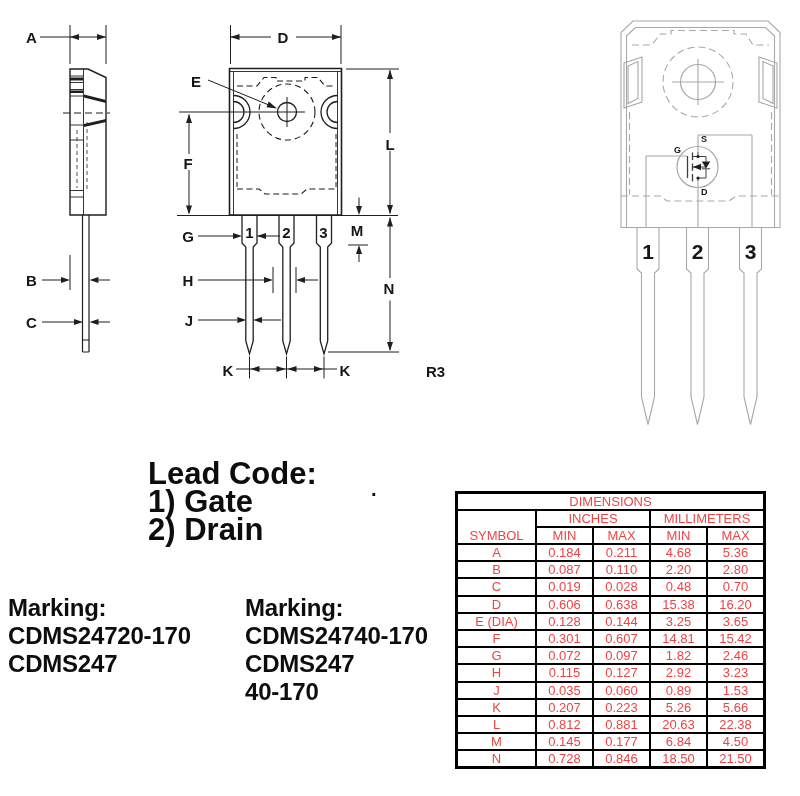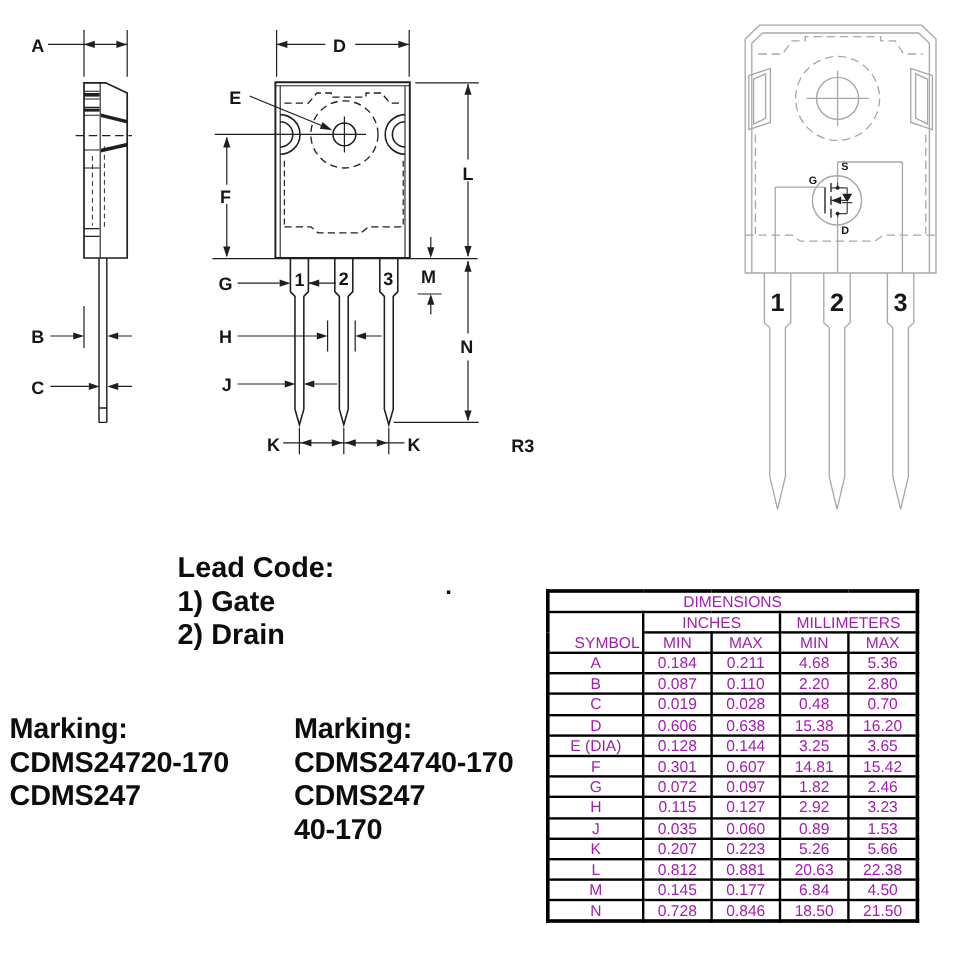--- a/index.html
+++ b/index.html
@@ -5,30 +5,30 @@
   html,body{margin:0;padding:0;background:#fff;}
   .canvas{position:relative;width:800px;height:796px;background:#ffffff;overflow:hidden;
           font-family:"Liberation Sans",sans-serif;}
   svg{position:absolute;left:0;top:0;}
   svg text{font-family:"Liberation Sans",sans-serif;font-weight:bold;fill:#161616;}
   .dim-label{font-size:15px;}
   .pin-num{font-size:15px;}
   .pin-num-lg{font-size:21px;}
   .mosfet-label{font-size:9px;}
   .txtblock{position:absolute;color:#0d0d0d;font-weight:bold;line-height:28px;white-space:nowrap;}
-  .lead-code{left:148px;top:460px;font-size:24px;}
+  .lead-code{left:148px;top:460px;font-size:31px;}
   .marking-1{left:8px;top:594px;font-size:24px;letter-spacing:-0.2px;}
   .marking-2{left:245px;top:594px;font-size:24px;letter-spacing:-0.2px;}
   .stray{position:absolute;left:371px;top:478px;font-size:20px;font-weight:bold;color:#111;}
   .dims-table{position:absolute;left:455px;top:491px;border-collapse:collapse;
-              font-size:13px;color:#a21caf;table-layout:fixed;}
+              font-size:13px;color:#ef4444;table-layout:fixed;}
   .dims-table th,.dims-table td{border:2px solid #000;padding:0 2px;text-align:center;
               font-weight:normal;height:15px;line-height:15px;}
   .dims-table{border:3px solid #000;}
-  .dims-table .c-sym{width:73px;text-align:right;}
+  .dims-table .c-sym{width:73px;}
   .dims-table .c-v{width:51px;margin-top:16px;}
   .dims-table td{height:15.2px;}
   .sym-head{vertical-align:bottom;}
 </style>
 </head>
 <body>
 
 <div class="canvas">
 
 <svg width="800" height="796" viewBox="0 0 800 796">

